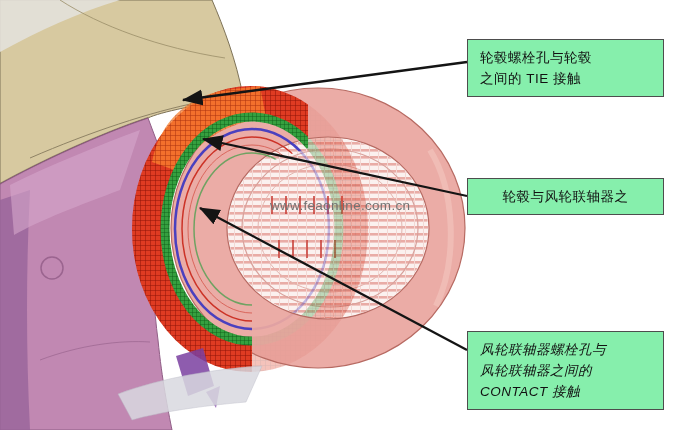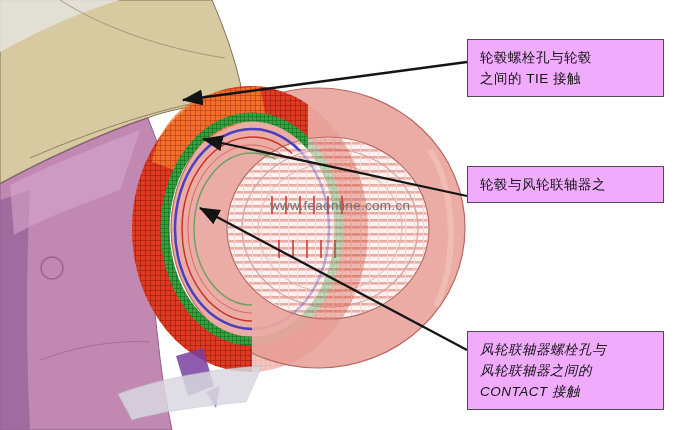--- a/index.html
+++ b/index.html
@@ -3,26 +3,26 @@
 <meta charset="utf-8">
 <style>
   html,body{margin:0;padding:0;background:#fff;}
   #canvas{
     position:relative;width:697px;height:430px;background:#fff;overflow:hidden;
     font-family:"Liberation Sans","DejaVu Sans",sans-serif;
   }
   #model-svg{position:absolute;left:0;top:0;width:697px;height:430px;}
   .ann-box{
     position:absolute;left:467px;width:197px;box-sizing:border-box;
-    background:#f0abfc;border:1px solid #4d4d4d;
+    background:#86efac;border:1px solid #4d4d4d;
     padding:7px 12px;font-size:13.5px;line-height:21px;color:#111;
     letter-spacing:0.5px;
   }
   #ann-box-1{top:39px;}
-  #ann-box-2{top:166px;}
+  #ann-box-2{top:178px;text-align:center;}
   #ann-box-3{top:331px;font-style:italic;}
   .ann-line{white-space:nowrap;}
   #watermark{
     position:absolute;left:270px;top:198px;color:#737373;
     font-size:13.5px;font-weight:500;letter-spacing:0.3px;
   }
 </style>
 </head>
 <body>
 

